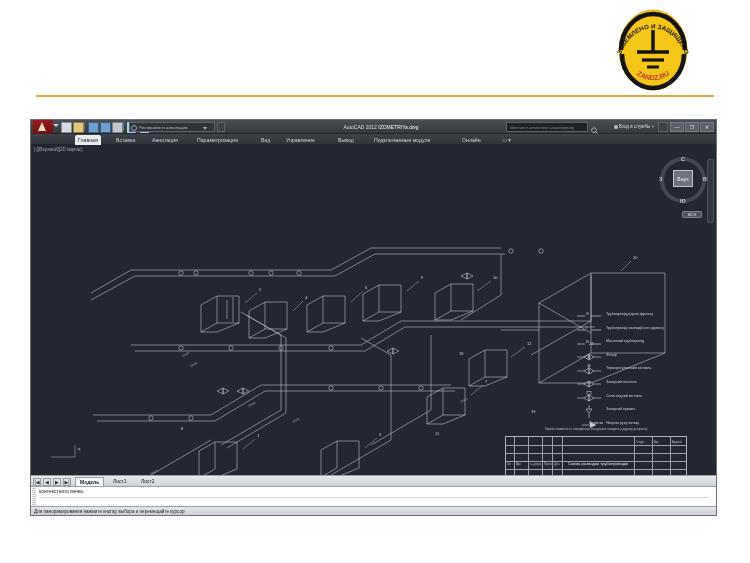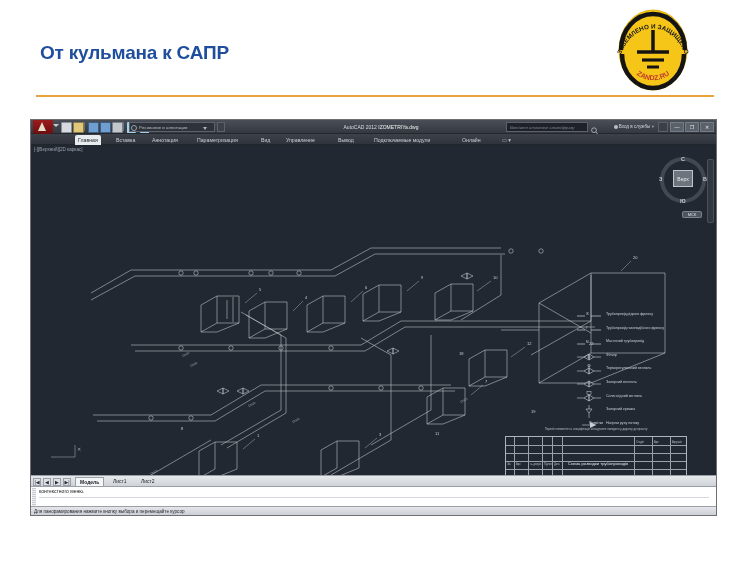--- a/index.html
+++ b/index.html
@@ -403,21 +403,20 @@
     padding-left: 3px;
     white-space: nowrap;
     overflow: hidden;
   }
 </style>
 </head>
 <body>
 
 <div id="slide">
 
-  <div id="slide-title">От кульмана к САПР</div>
   <div id="title-rule"></div>
 
   <div id="logo">
     <svg width="84" height="88" viewBox="0 0 84 88">
       <defs>
         <path id="arcTop" d="M 10,49 A 34,40 0 0 1 74,49" fill="none"></path>
         <path id="arcBot" d="M 15,55 A 30,34 0 0 0 69,55" fill="none"></path>
       </defs>
       <ellipse cx="42" cy="44" rx="34" ry="40" fill="#f5c518" stroke="#e0b412" stroke-width="1"></ellipse>
 

